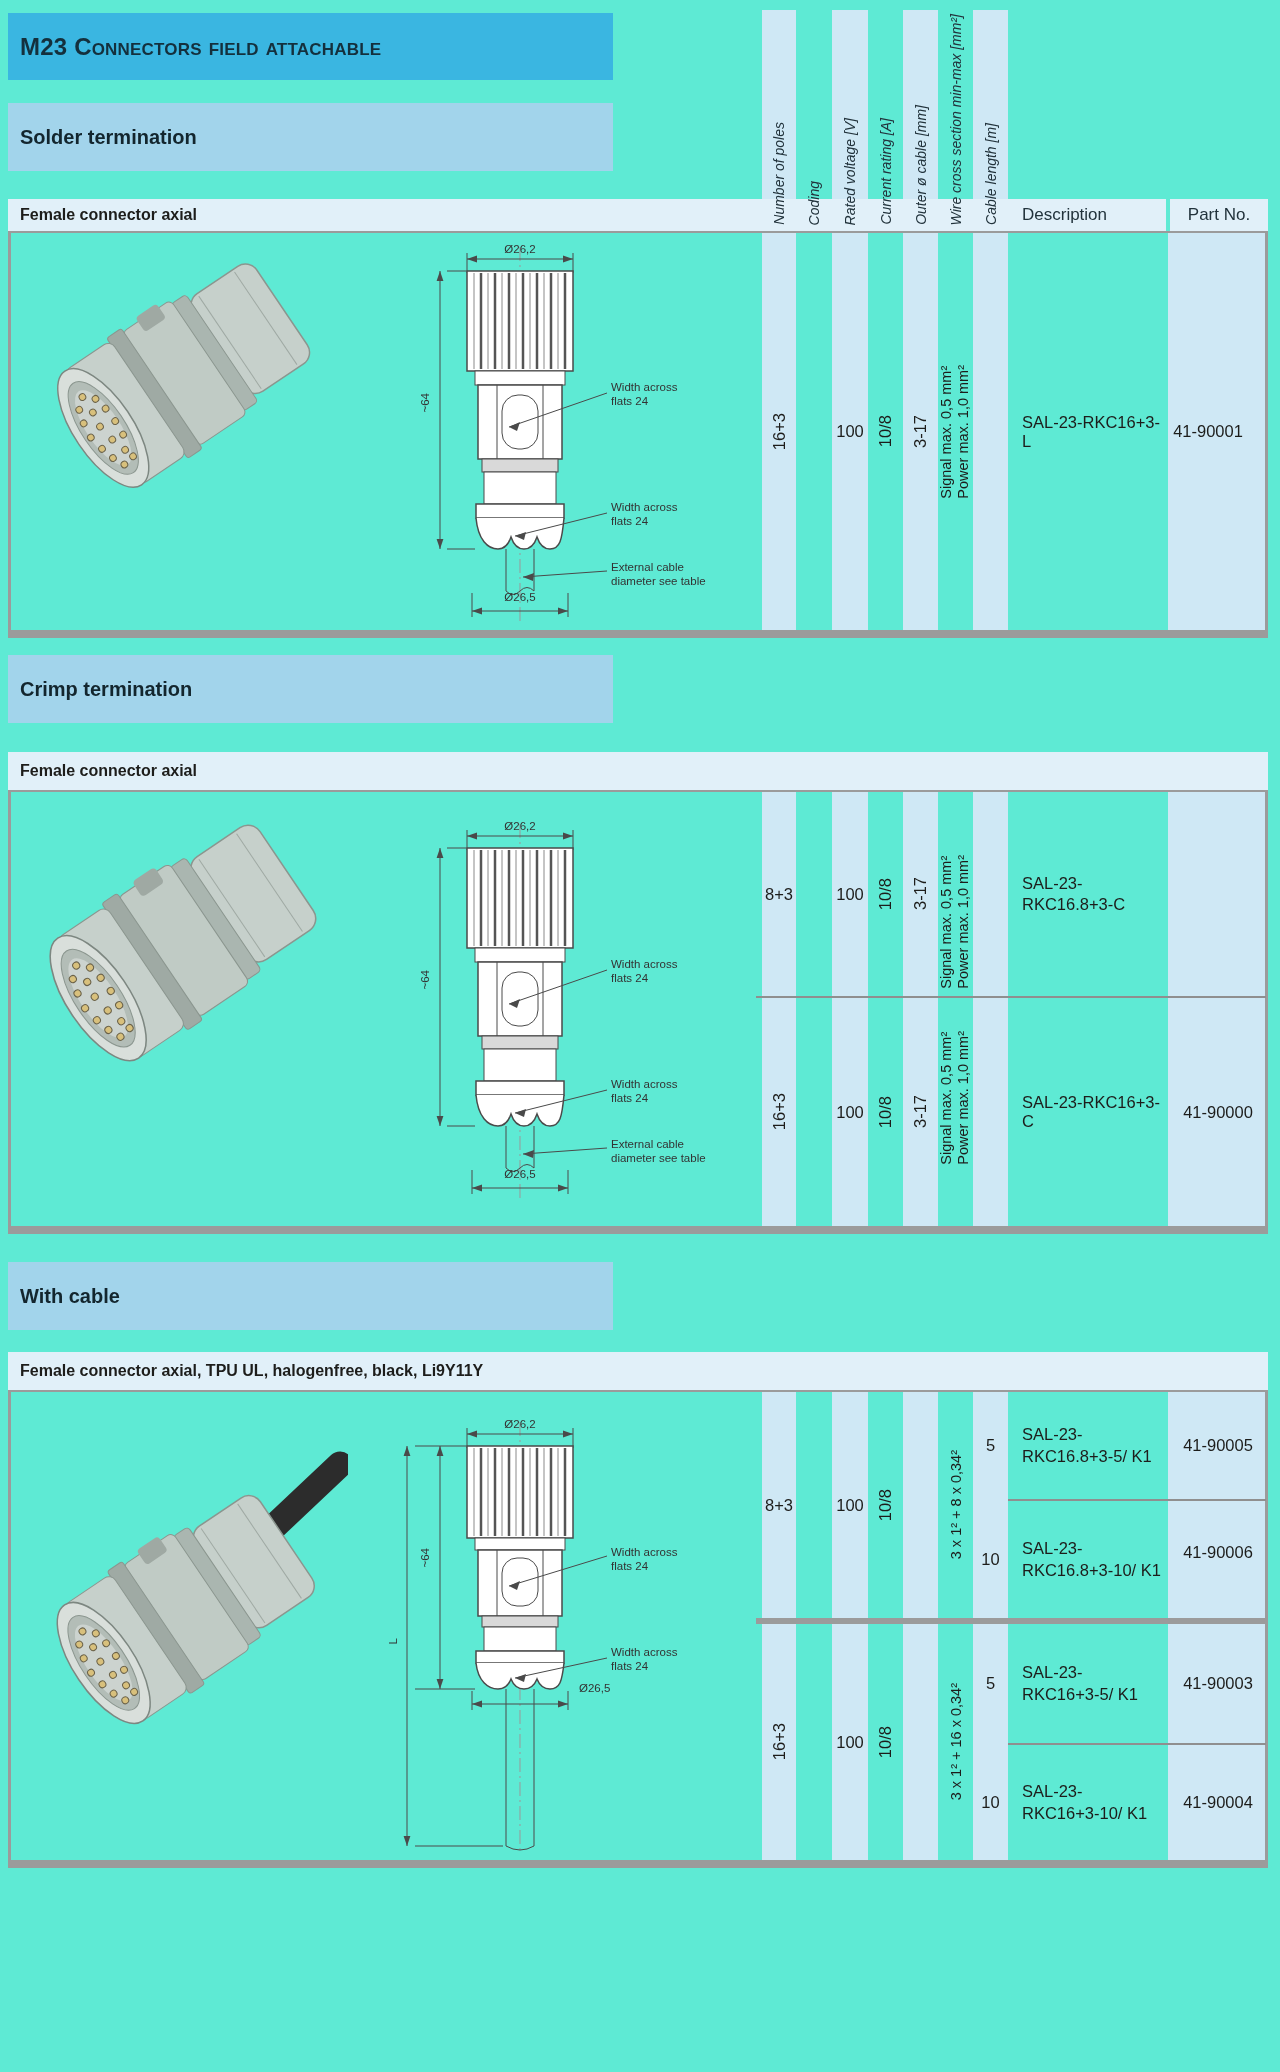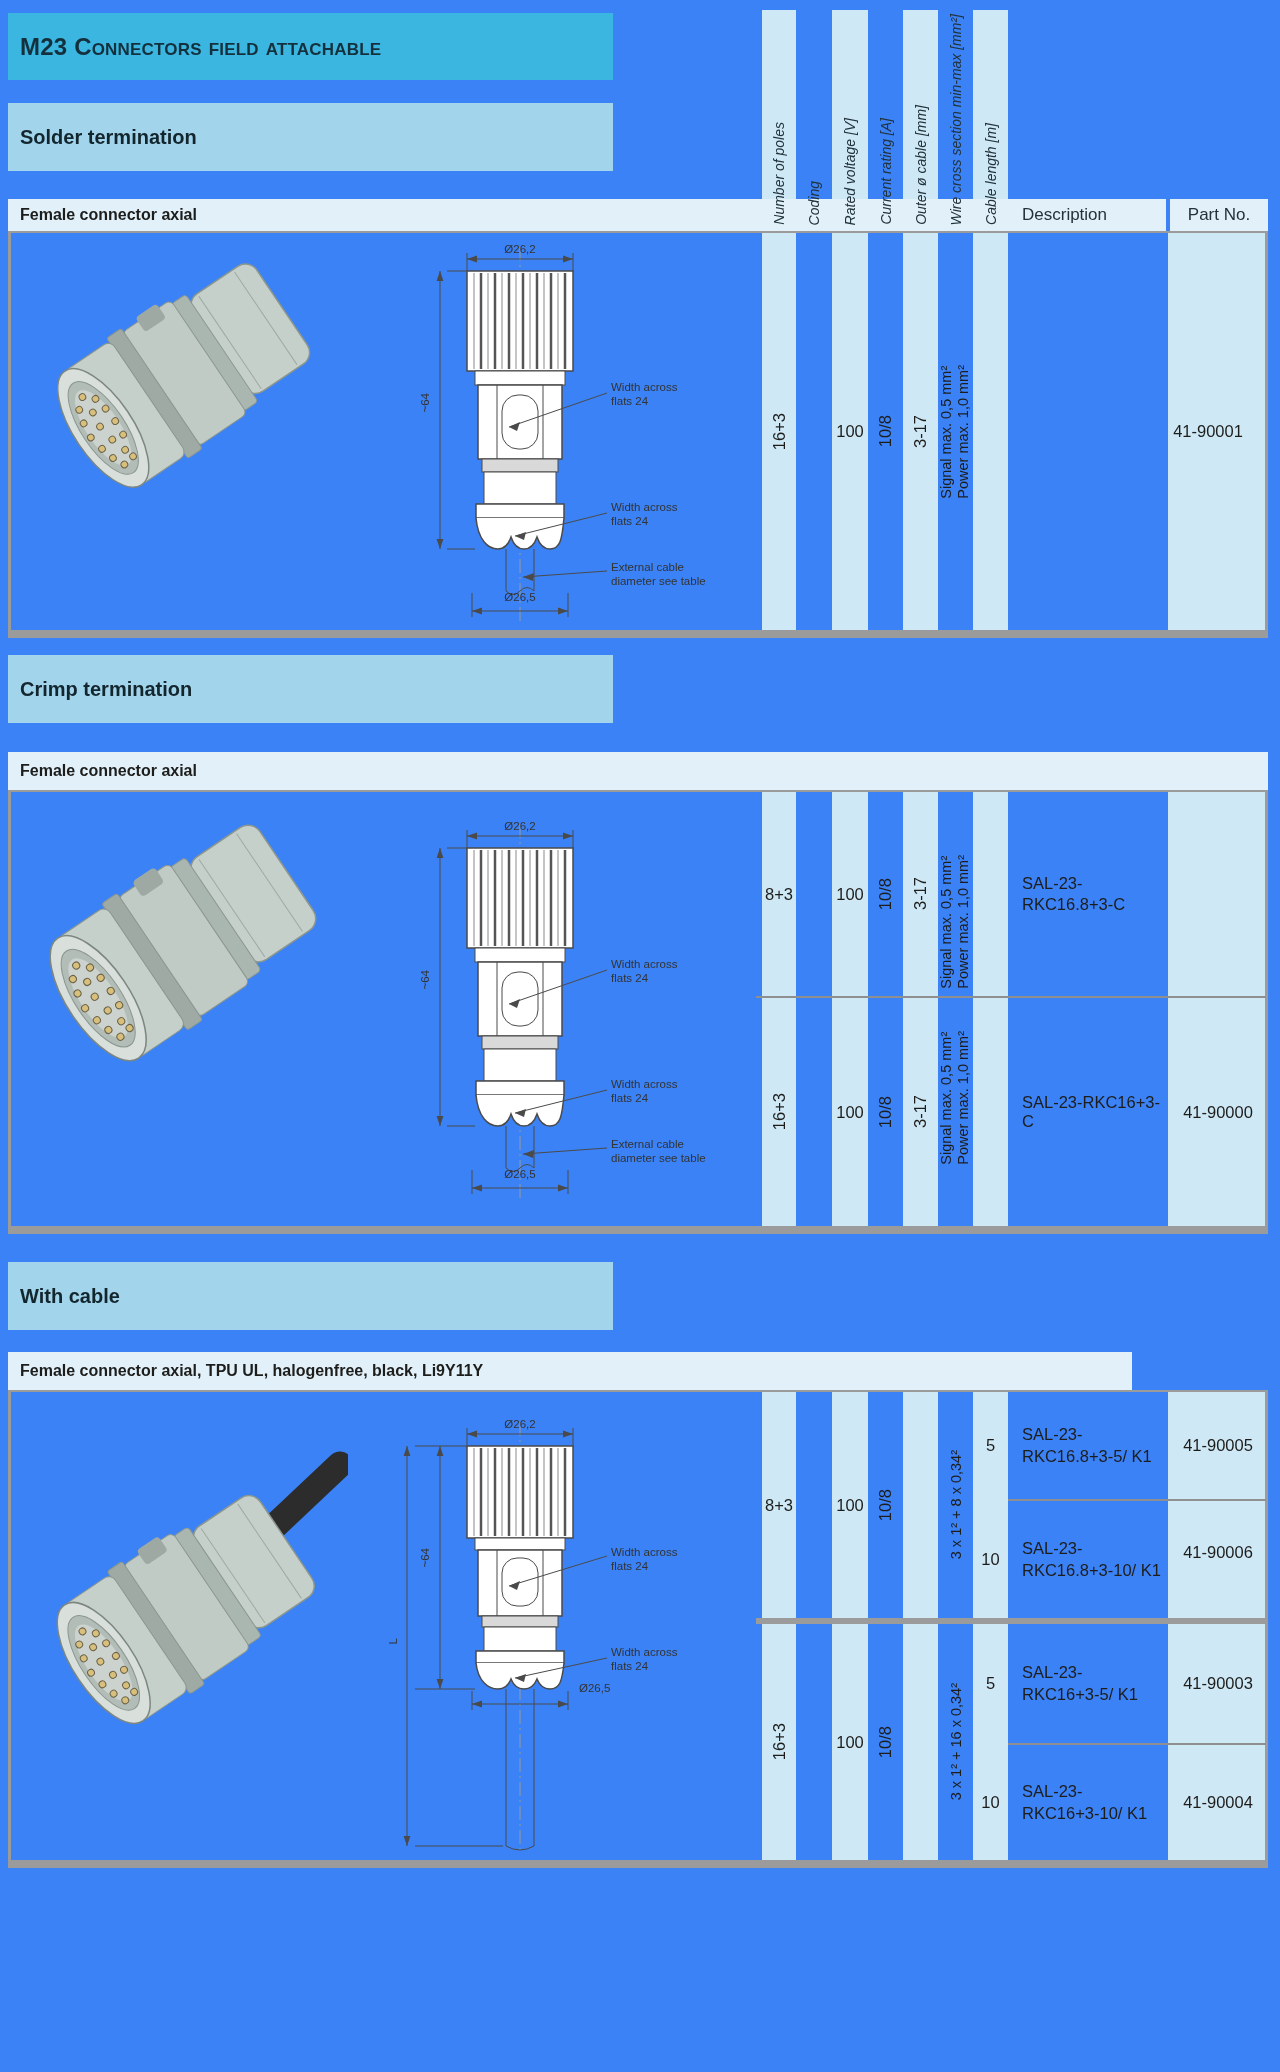--- a/index.html
+++ b/index.html
@@ -1,16 +1,16 @@
 <!DOCTYPE html>
 <html><head>
 <meta charset="utf-8">
 <style>
   html,body{margin:0;padding:0;background:#fff;}
-  .page{position:relative;width:1280px;height:2072px;background:#3b82f6;
+  .page{position:relative;width:1280px;height:2072px;background:#5eead4;
         font-family:"Liberation Sans",sans-serif;color:#1d1d1b;overflow:hidden;}
   .abs{position:absolute;}
   .stripe{position:absolute;background:#cfe8f5;}
   .paleband{position:absolute;background:#e1f0f9;}
   .secband{position:absolute;background:#a2d4eb;display:flex;align-items:center;}
   .secband span{font-size:20px;font-weight:bold;color:#13262e;padding-left:12px;}
   .titleband{position:absolute;background:#3ab6e1;display:flex;align-items:center;}
   .titleband span{font-size:24px;font-weight:bold;color:#14303d;padding-left:12px;
                   font-variant:small-caps;letter-spacing:.2px;}
   .subhead{font-size:16px;font-weight:bold;color:#1d1d1b;}
@@ -205,20 +205,23 @@
     </div>
   <div class="cell" style="left:903px;top:233px;width:35px;height:397px;">
       <span class="vt">3-17</span>
     </div>
   <div class="cell" style="left:930px;top:233px;width:50px;height:397px;">
     <div class="wire2">
         <span>Signal max. 0,5 mm²</span>
         <span>Power max. 1,0 mm²</span>
       </div>
   </div>
+  <div class="cell left" style="left:1008px;top:233px;width:160px;height:397px;">
+      <span>SAL-23-RKC16+3-L</span>
+    </div>
   <div class="cell" style="left:1168px;top:233px;width:80px;height:397px;">
       <span>41-90001</span>
     </div>
 
   <div class="secband" style="left:8px;top:655px;width:605px;height:68px;">
     <span>Crimp termination</span>
   </div>
   <div class="paleband bandflex" style="left:8px;top:752px;width:1260px;height:38px;">
     <span class="subhead">Female connector axial</span>
   </div>
@@ -380,21 +383,21 @@
   <div class="cell left" style="left:1008px;top:998px;width:160px;height:228px;">
       <span>SAL-23-RKC16+3-C</span>
     </div>
   <div class="cell" style="left:1168px;top:998px;width:100px;height:228px;">
       <span>41-90000</span>
     </div>
 
   <div class="secband" style="left:8px;top:1262px;width:605px;height:68px;">
     <span>With cable</span>
   </div>
-  <div class="paleband bandflex" style="left:8px;top:1352px;width:1124px;height:38px;">
+  <div class="paleband bandflex" style="left:8px;top:1352px;width:1260px;height:38px;">
     <span class="subhead">Female connector axial, TPU UL, halogenfree, black, Li9Y11Y</span>
   </div>
 
   <div class="stripe" style="left:762px;top:1392px;width:34px;height:468px;"></div>
   <div class="stripe" style="left:832px;top:1392px;width:36px;height:468px;"></div>
   <div class="stripe" style="left:903px;top:1392px;width:35px;height:468px;"></div>
   <div class="stripe" style="left:973px;top:1392px;width:35px;height:468px;"></div>
   <div class="stripe" style="left:1168px;top:1392px;width:100px;height:468px;"></div>
   <div class="hrule" style="left:8px;top:1390px;width:1260px;height:2px;"></div>
   <div class="hrule" style="left:8px;top:1390px;width:3px;height:470px;"></div>

